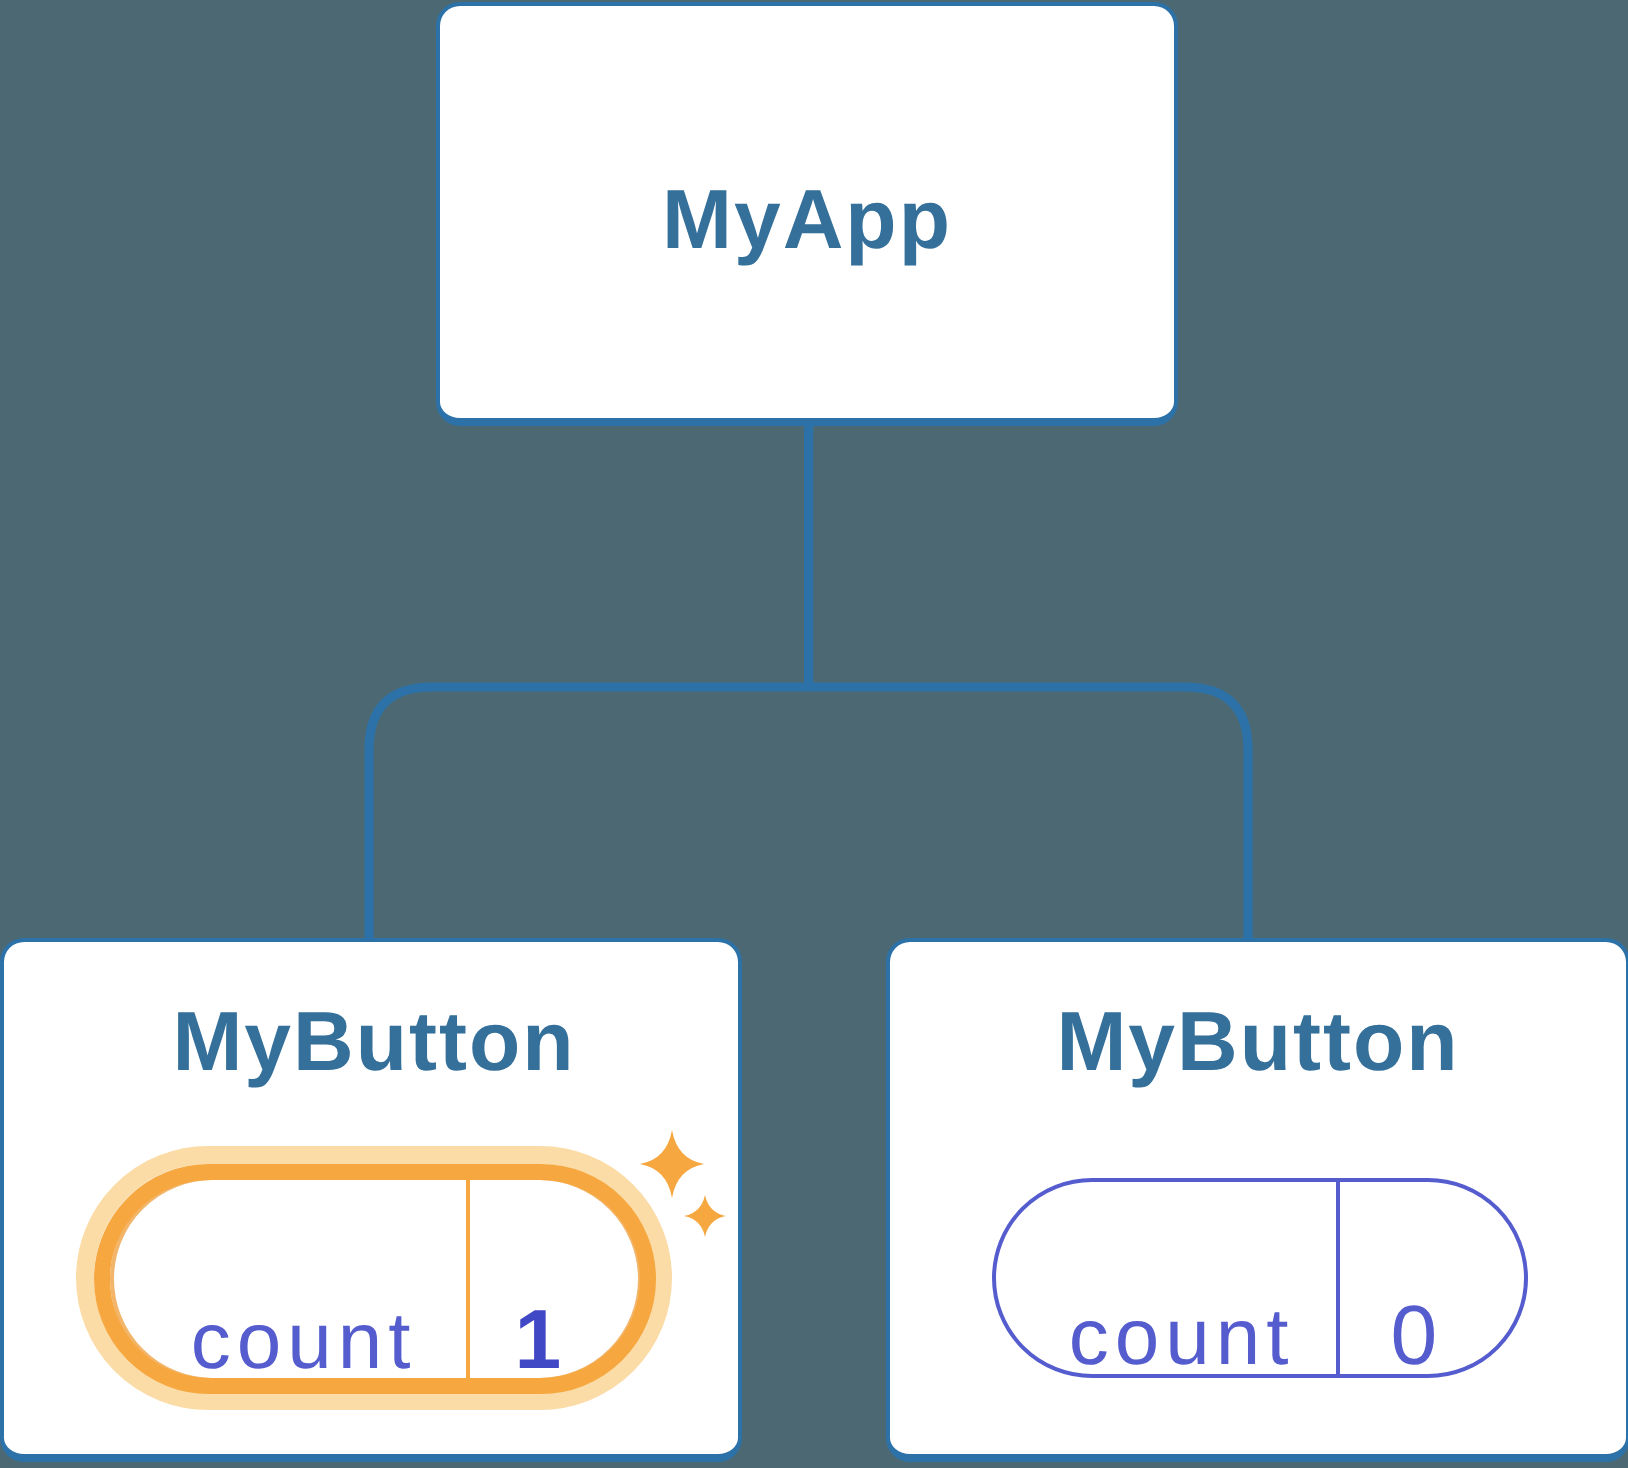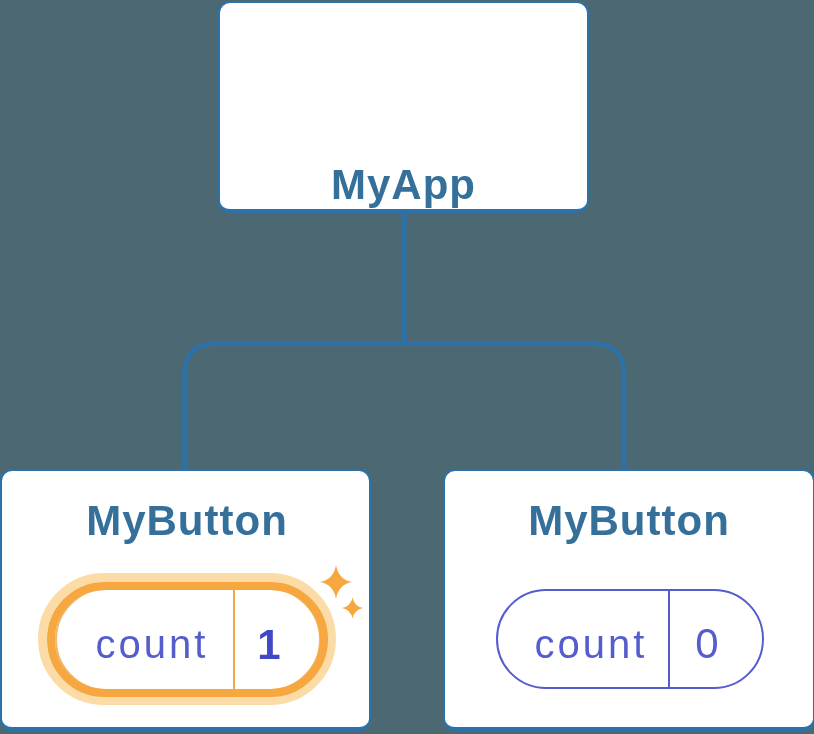--- a/index.html
+++ b/index.html
@@ -29,21 +29,21 @@
     border-bottom-width: 4px;
     border-radius: 12px;
     box-sizing: border-box;
   }
   .card-root {
     left: 218px;
     top: 1px;
     width: 371px;
     height: 212px;
     display: flex;
-    align-items: flex-end;
+    align-items: center;
     justify-content: center;
     padding-top: 7px;
   }
   .card-left {
     left: 0px;
     top: 469px;
     width: 371px;
     height: 262px;
   }
   .card-right {
@@ -68,21 +68,21 @@
   }
   .card-left .child-title { padding-left: 3px; }
   .pill {
     position: absolute;
     width: 268px;
     height: 100px;
     border-radius: 999px;
     box-sizing: border-box;
     background: #ffffff;
     display: flex;
-    align-items: center;
+    align-items: flex-end;
   }
   .card-left .pill { left: 53px; top: 117px; width: 266px; height: 103px; }
   .card-right .pill { left: 51px; top: 118px; }
   .pill-plain { border: 2px solid var(--indigo, #545CCE); padding-right: 7px; }
   .pill-hot { border: 2px solid var(--orange-soft, #F2B569); }
   .pill {
     justify-content: center;
   }
   .pill-name, .pill-value {
     position: relative;

